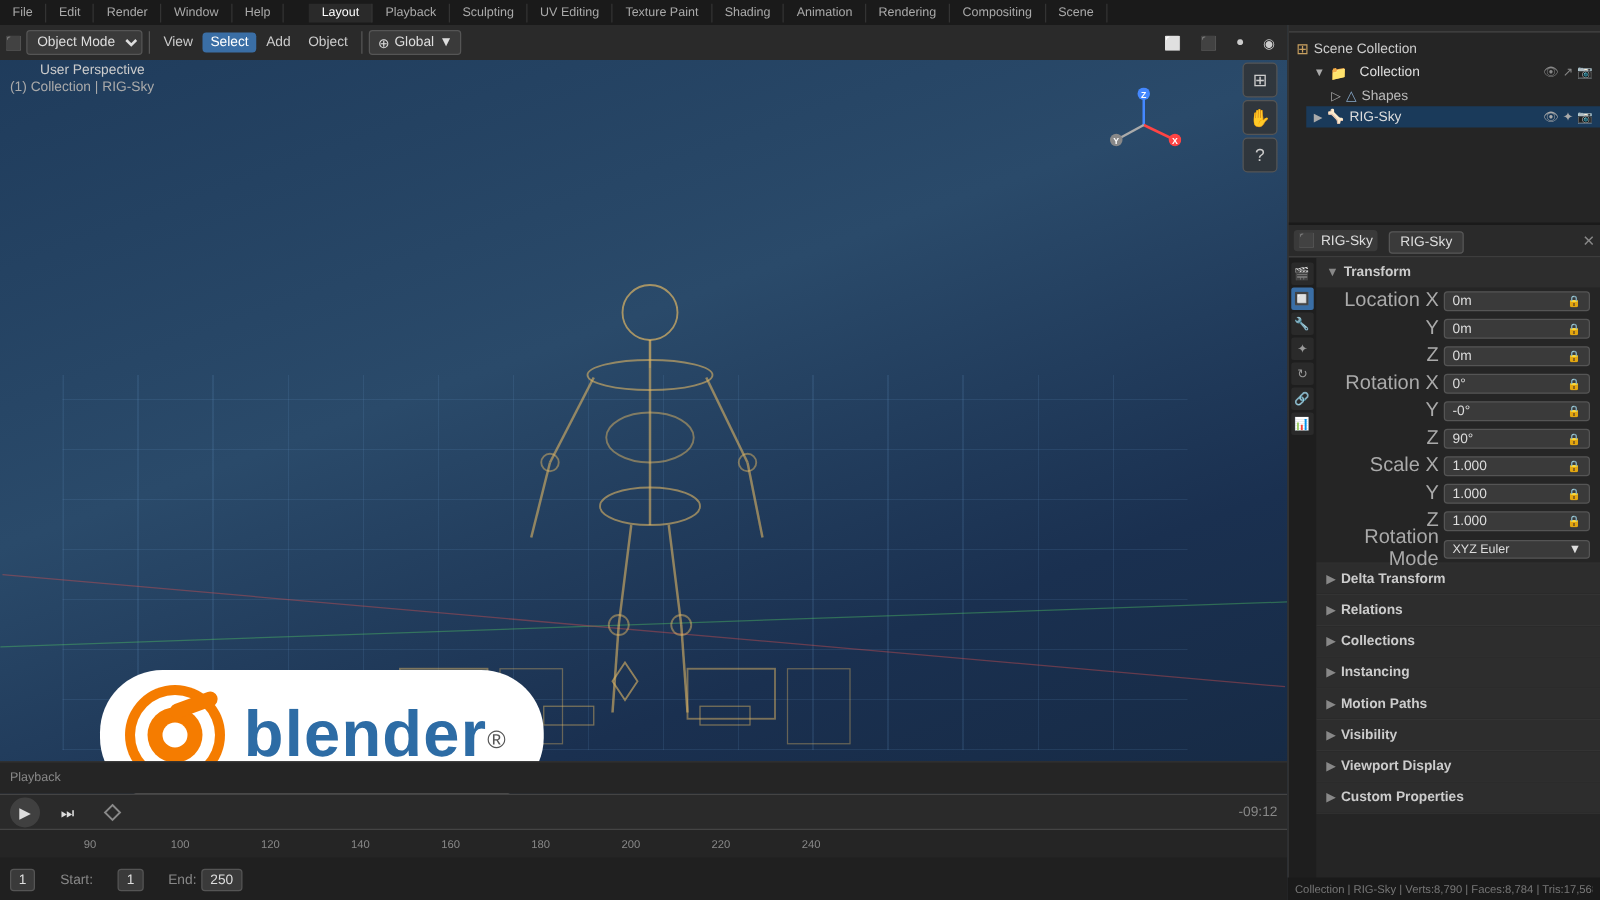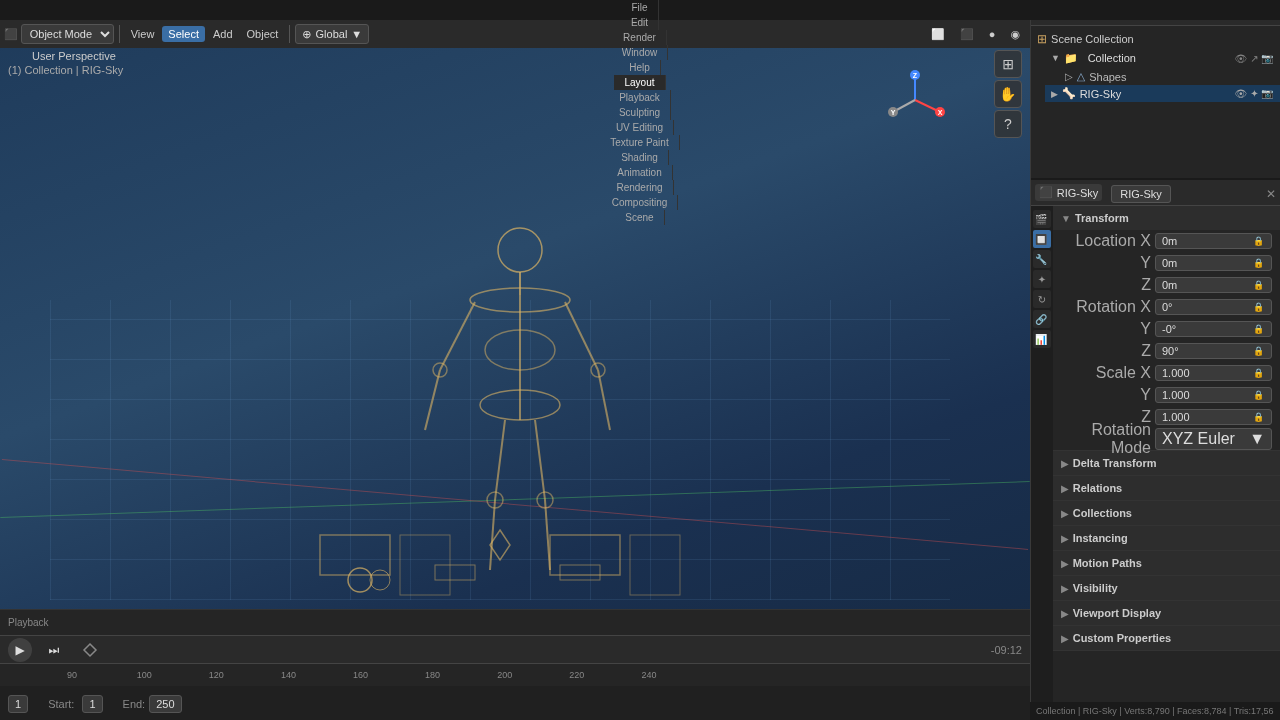--- a/index.html
+++ b/index.html
@@ -102,21 +102,20 @@
     
     #workspace-tabs {
       position: absolute;
       top: 0; left: 0;
       right: 0;
       height: 20px;
       background: #1a1a1a;
       display: flex;
       align-items: center;
       z-index: 20;
-      flex-direction: column;
     }
     .ws-tab {
       color: #aaa;
       font-size: 10px;
       padding: 2px 10px;
       cursor: pointer;
       border-right: 1px solid #333;
     }
     .ws-tab.active {
       color: white;
@@ -373,21 +372,21 @@
       flex: 1;
     }
 
     
     .prop-dropdown {
       flex: 1;
       background: #3a3a3a;
       border: 1px solid #555;
       border-radius: 3px;
       color: #ddd;
-      font-size: 16px;
+      font-size: 10px;
       padding: 1px 6px;
       display: flex;
       align-items: center;
       justify-content: space-between;
     }
 
     
     #status-bar {
       position: absolute;
       bottom: 0; right: 0;
@@ -495,20 +494,38 @@
       <button class="toolbar-btn">⬛</button>
       <button class="toolbar-btn">●</button>
       <button class="toolbar-btn">◉</button>
     </div>
   </div>
 
   <div id="view-label" style="top:50px;">User Perspective</div>
   <div id="collection-label" style="top:64px;">(1) Collection | RIG-Sky</div>
 
 
+  <div id="blender-logo">
+
+    <div style="width:80px;height:80px;position:relative;flex-shrink:0;">
+
+      <div style="position:absolute;inset:0;border-radius:50%;background:#f57c00;"></div>
+
+      <div style="position:absolute;inset:8px;border-radius:50%;background:white;"></div>
+
+      <div style="position:absolute;inset:18px;border-radius:50%;background:#f57c00;"></div>
+
+      <div style="position:absolute;inset:30px;border-radius:50%;background:white;"></div>
+
+      <div style="position:absolute;top:10px;left:35px;width:40px;height:12px;background:#f57c00;border-radius:6px;transform:rotate(-20deg);"></div>
+    </div>
+    <div>
+      <span style="font-size:52px;font-weight:900;color:#2d6ca5;letter-spacing:1px;">blender</span><span style="font-size:20px;color:#555;vertical-align:super;">®</span>
+    </div>
+  </div>
 
   <div id="axis-indicator">
     <svg width="60" height="60" viewBox="0 0 60 60">
 
       <line x1="30" y1="30" x2="30" y2="5" stroke="#4488ff" stroke-width="2"></line>
       <circle cx="30" cy="5" r="5" fill="#4488ff"></circle>
       <text x="30" y="8" text-anchor="middle" fill="white" font-size="7" font-weight="bold">Z</text>
 
       <line x1="30" y1="30" x2="55" y2="42" stroke="#ff4444" stroke-width="2"></line>
       <circle cx="55" cy="42" r="5" fill="#ff4444"></circle>
@@ -597,21 +614,21 @@
       <div class="tl-tick" style="left:35%">160</div>
       <div class="tl-tick" style="left:42%">180</div>
       <div class="tl-tick" style="left:49%">200</div>
       <div class="tl-tick" style="left:56%">220</div>
       <div class="tl-tick" style="left:63%">240</div>
     </div>
     <div id="timeline-controls">
       <div style="display:flex;align-items:center;gap:4px;">
         <span class="tl-frame-box">1</span>
       </div>
-      <div style="display:flex;align-items:center;gap:8px;">
+      <div style="display:flex;align-items:center;gap:20px;">
         <span class="tl-ctrl-label">Start:</span>
         <span class="tl-frame-box">1</span>
       </div>
       <div style="display:flex;align-items:center;gap:4px;">
         <span class="tl-ctrl-label">End:</span>
         <span class="tl-frame-box">250</span>
       </div>
     </div>
   </div>
 </div>

